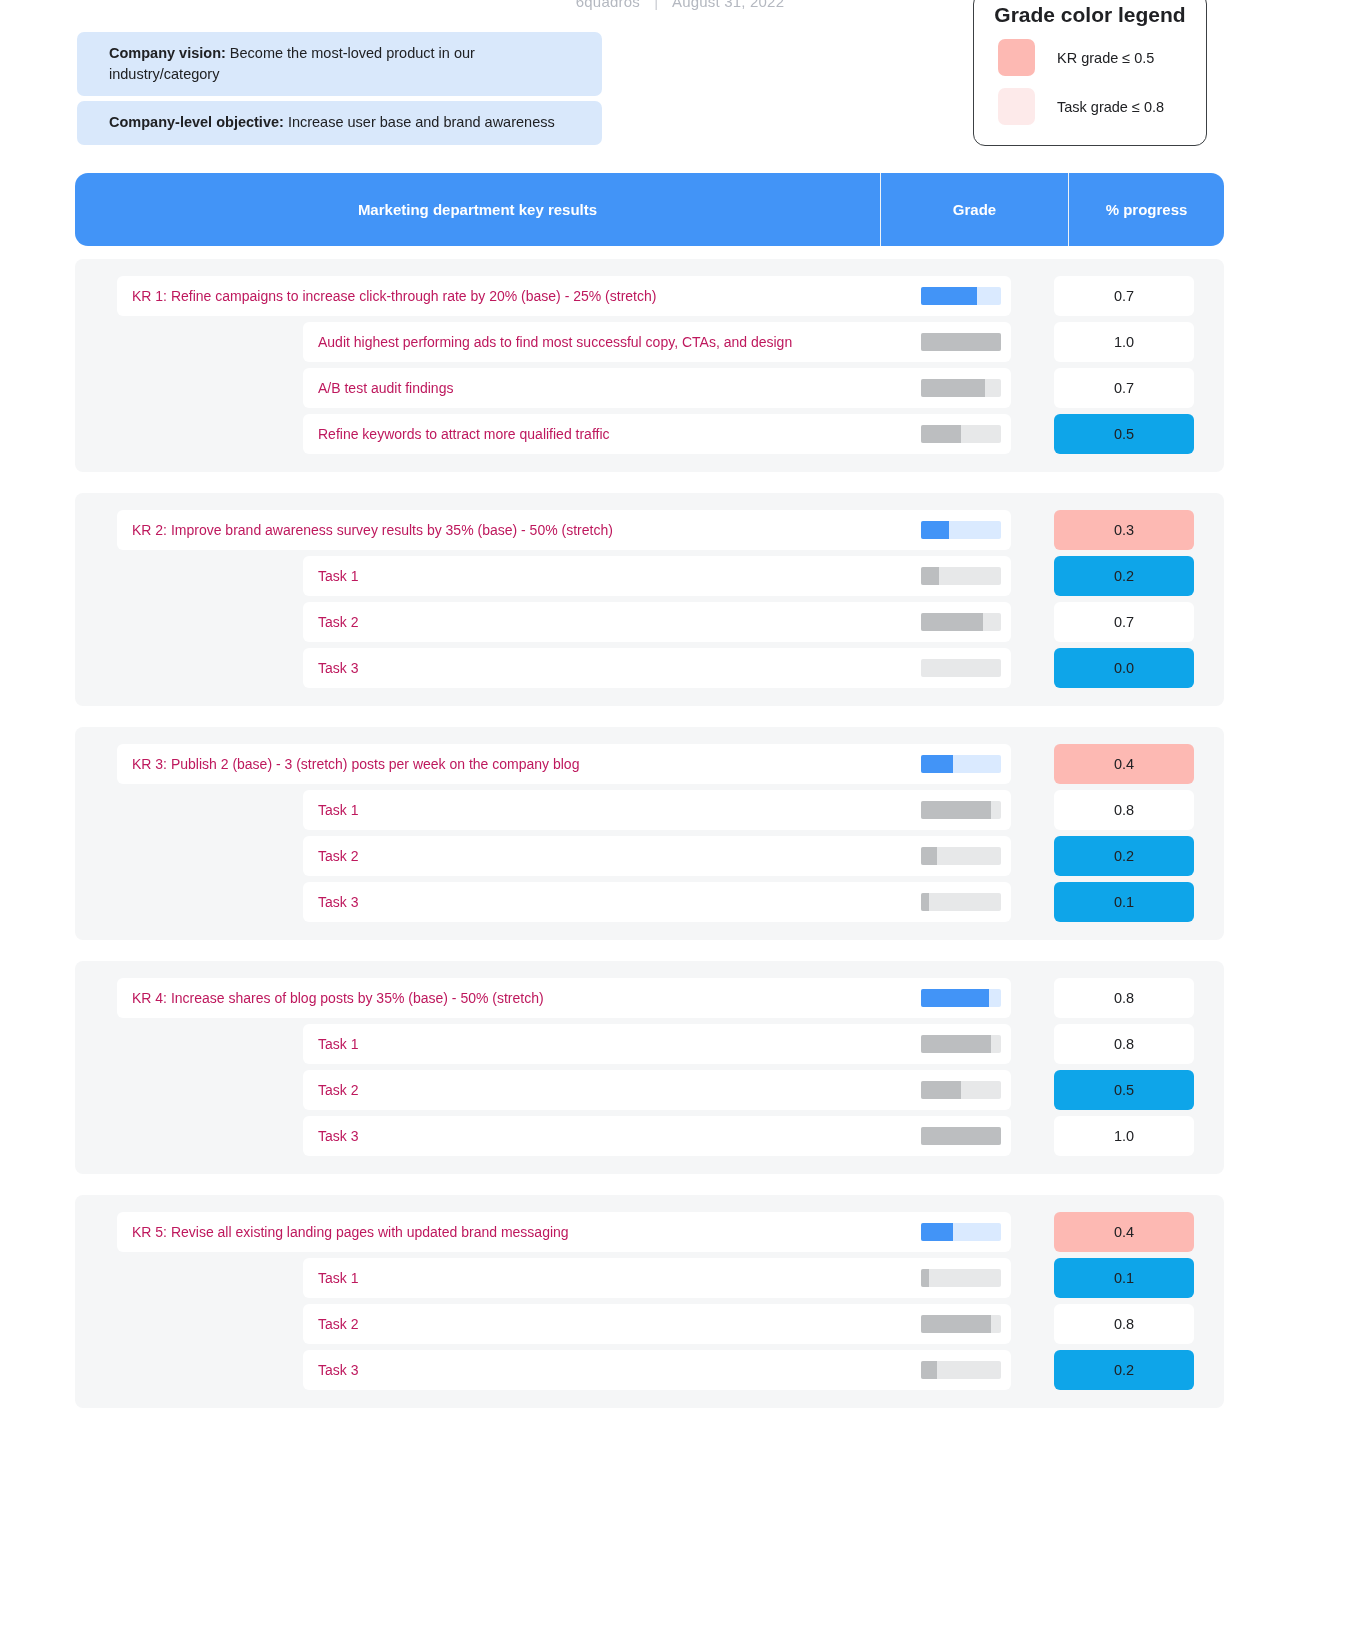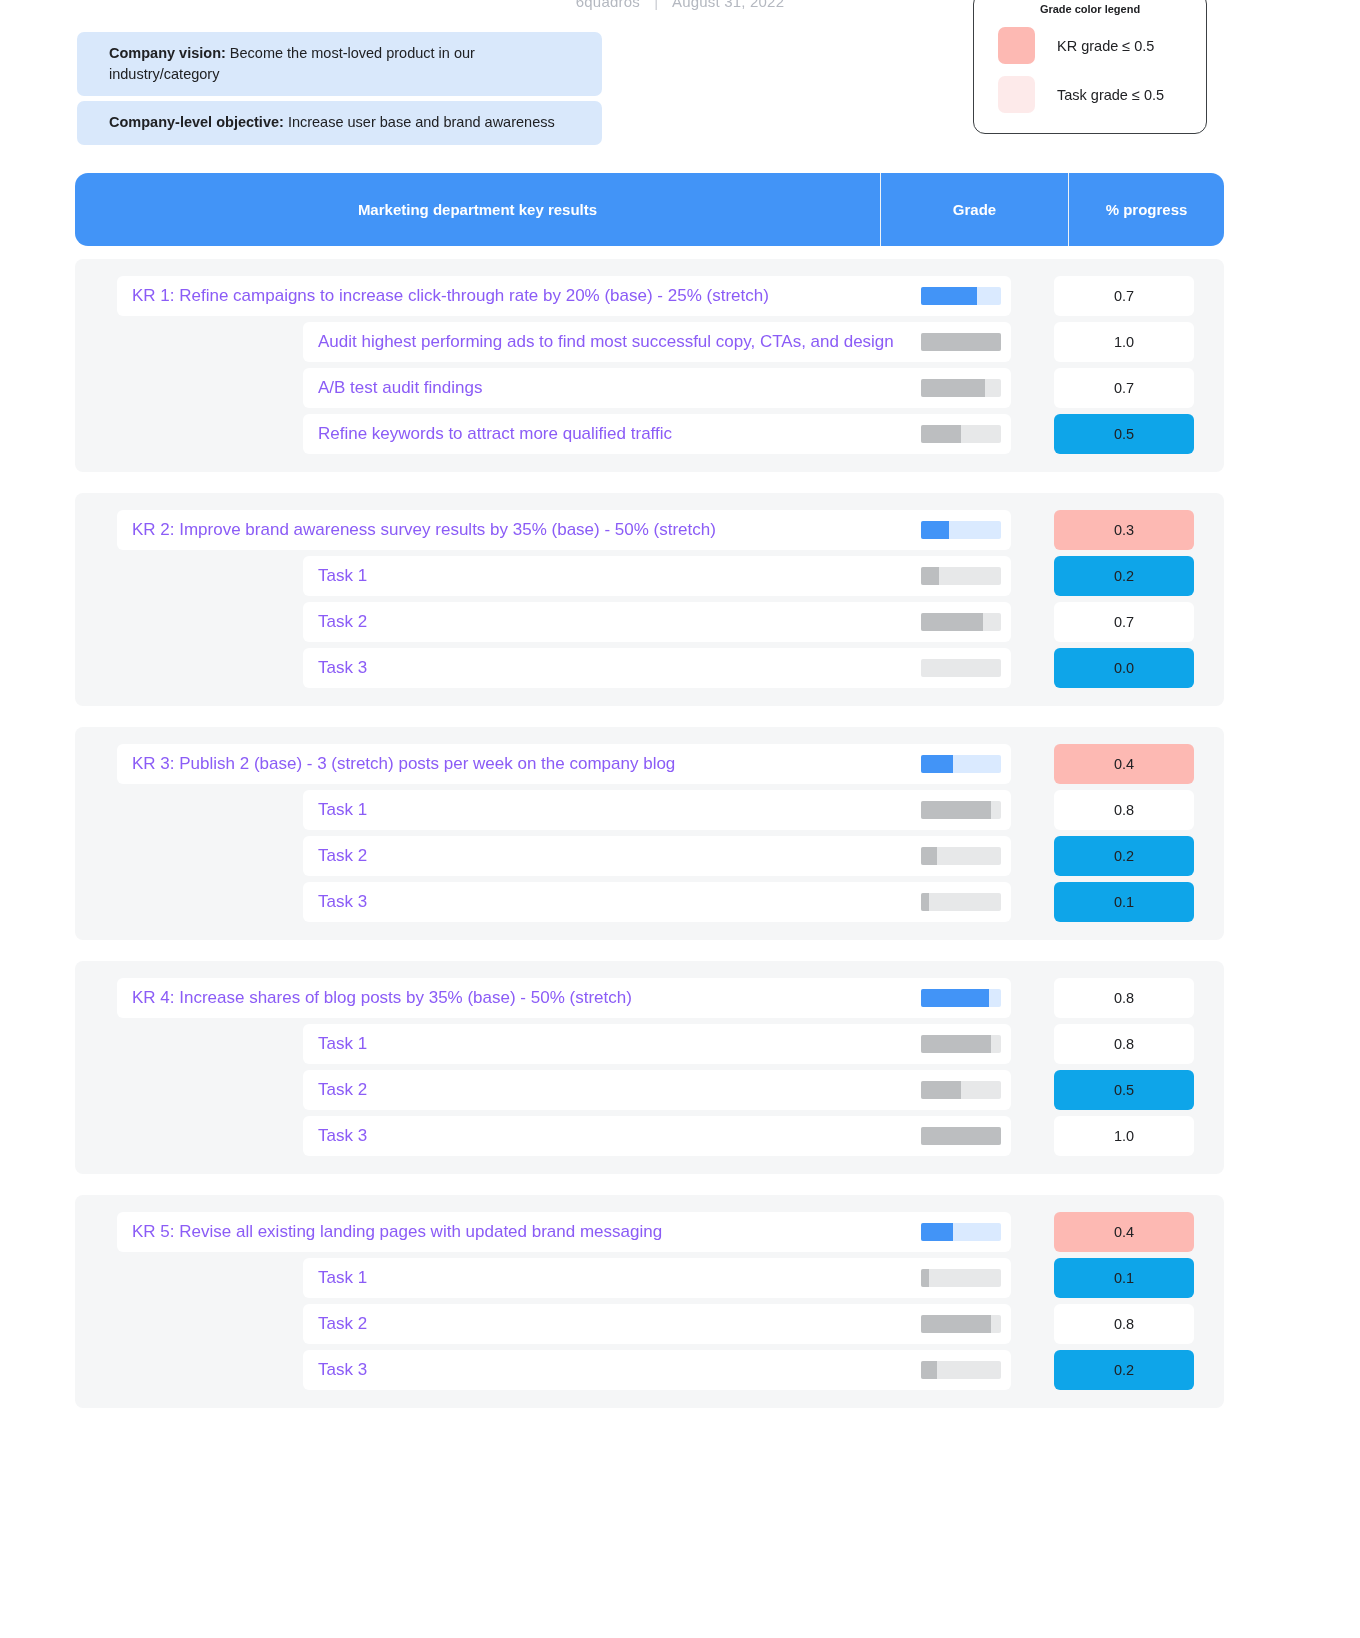--- a/index.html
+++ b/index.html
@@ -30,21 +30,21 @@
     position: absolute;
     top: -8px;
     left: 973px;
     width: 234px;
     border: 1.5px solid #3c4043;
     border-radius: 12px;
     background: #ffffff;
     padding: 10px 0 14px 0;
   }
   .legend-title {
-    font-size: 11px;
+    font-size: 21px;
     font-weight: bold;
     text-align: center;
     color: #202124;
     margin-bottom: 6px;
   }
   .legend-row {
     display: flex;
     align-items: center;
     padding: 6px 0 6px 24px;
     text-align: right;
@@ -122,22 +122,22 @@
     display: flex;
     align-items: center;
     padding: 0 10px 0 0;
     position: relative;
   }
   .row-kr .cell-main { margin-left: 42px; width: 894px; }
   .row-task .cell-main { margin-left: 228px; width: 708px; }
 
   .cell-text {
     flex: 1 1 auto;
-    font-size: 17px;
-    color: #8b5cf6;
+    font-size: 14px;
+    color: #be185d;
     padding-left: 15px;
     white-space: nowrap;
     overflow: hidden;
   }
 
   .bar {
     flex: 0 0 auto;
     width: 80px;
     height: 18px;
     border-radius: 2px;
@@ -177,21 +177,21 @@
   </div>
 
   <div class="legend">
     <div class="legend-title">Grade color legend</div>
     <div class="legend-row">
       <div class="legend-swatch" style="background:#fdb9b3"></div>
       <div class="legend-label">KR grade ≤ 0.5</div>
     </div>
     <div class="legend-row">
       <div class="legend-swatch" style="background:#fdeaea"></div>
-      <div class="legend-label">Task grade ≤ 0.5</div>
+      <div class="legend-label">Task grade ≤ 0.8</div>
     </div>
   </div>
 
   <div class="ctx ctx-box" id="ctx-vision">
     <b>Company vision:</b><span> Become the most-loved product in our industry/category</span>
   </div>
   <div class="ctx ctx-box" id="ctx-objective">
     <b>Company-level objective:</b><span> Increase user base and brand awareness</span>
   </div>
 

